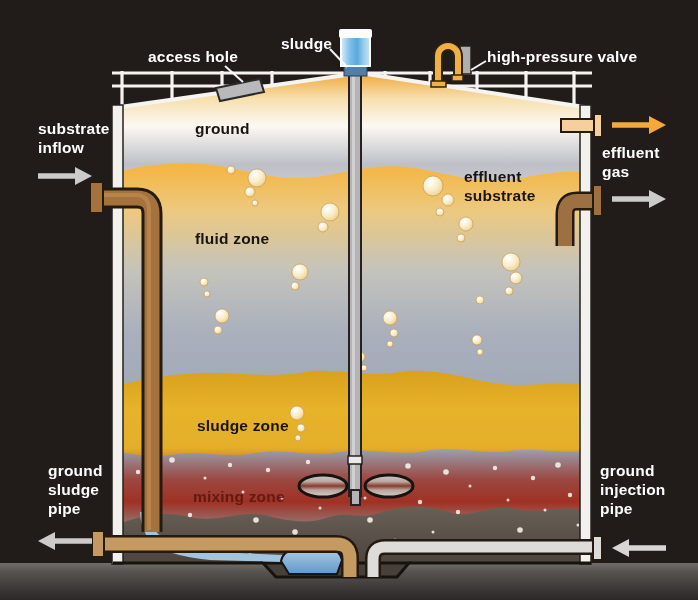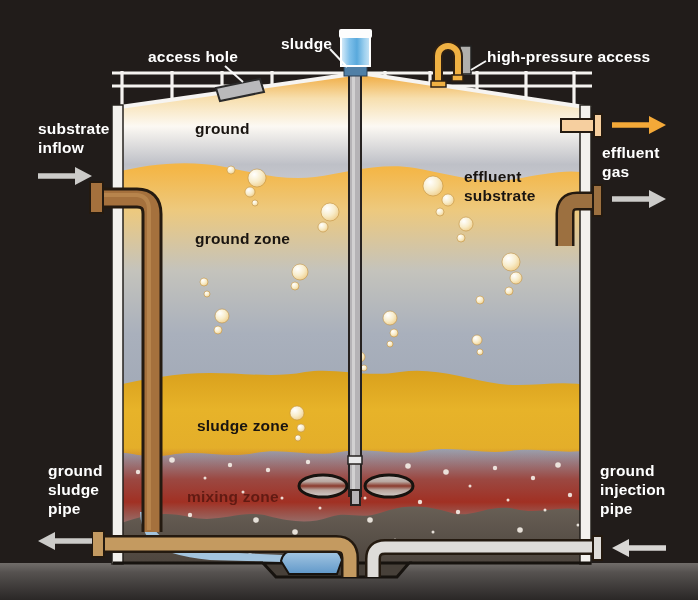--- a/index.html
+++ b/index.html
@@ -278,30 +278,30 @@
         </g>
         <g>
           <line x1="666" y1="548" x2="626" y2="548" stroke="#d8d6d4" stroke-width="5.5"></line>
           <polygon points="612,548 629,539 629,557" fill="#d8d6d4"></polygon>
         </g>
       </g>
 </svg>
 
 <div class="label" style="left:148px;top:47px">access hole</div>
 <div class="label" style="left:281px;top:34px">sludge</div>
-<div class="label" style="left:487px;top:47px">high-pressure access</div>
+<div class="label" style="left:487px;top:47px">high-pressure valve</div>
 <div class="label" style="left:38px;top:119px">substrate
 inflow</div>
 <div class="label dark" style="left:195px;top:119px">ground</div>
-<div class="label dark" style="left:195px;top:229px">ground zone</div>
+<div class="label dark" style="left:195px;top:229px">fluid zone</div>
 <div class="label dark" style="left:464px;top:167px">effluent
 substrate</div>
 <div class="label" style="left:602px;top:143px">effluent
 gas</div>
 <div class="label dark" style="left:197px;top:416px">sludge zone</div>
-<div class="label maroon" style="left:187px;top:487px">mixing zone</div>
+<div class="label maroon" style="left:193px;top:487px">mixing zone</div>
 <div class="label" style="left:48px;top:461px">ground
 sludge
 pipe</div>
 <div class="label" style="left:600px;top:461px">ground
 injection
 pipe</div>
 </div>
 
 </body></html>

